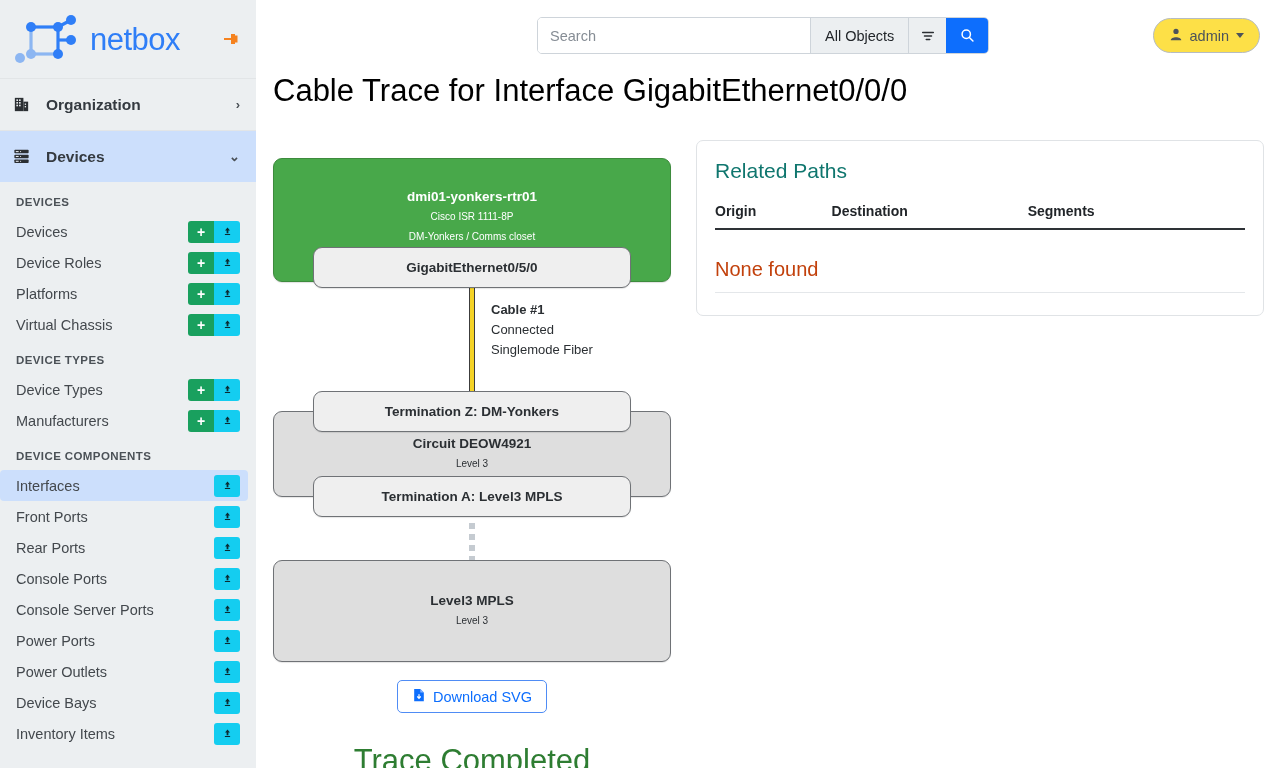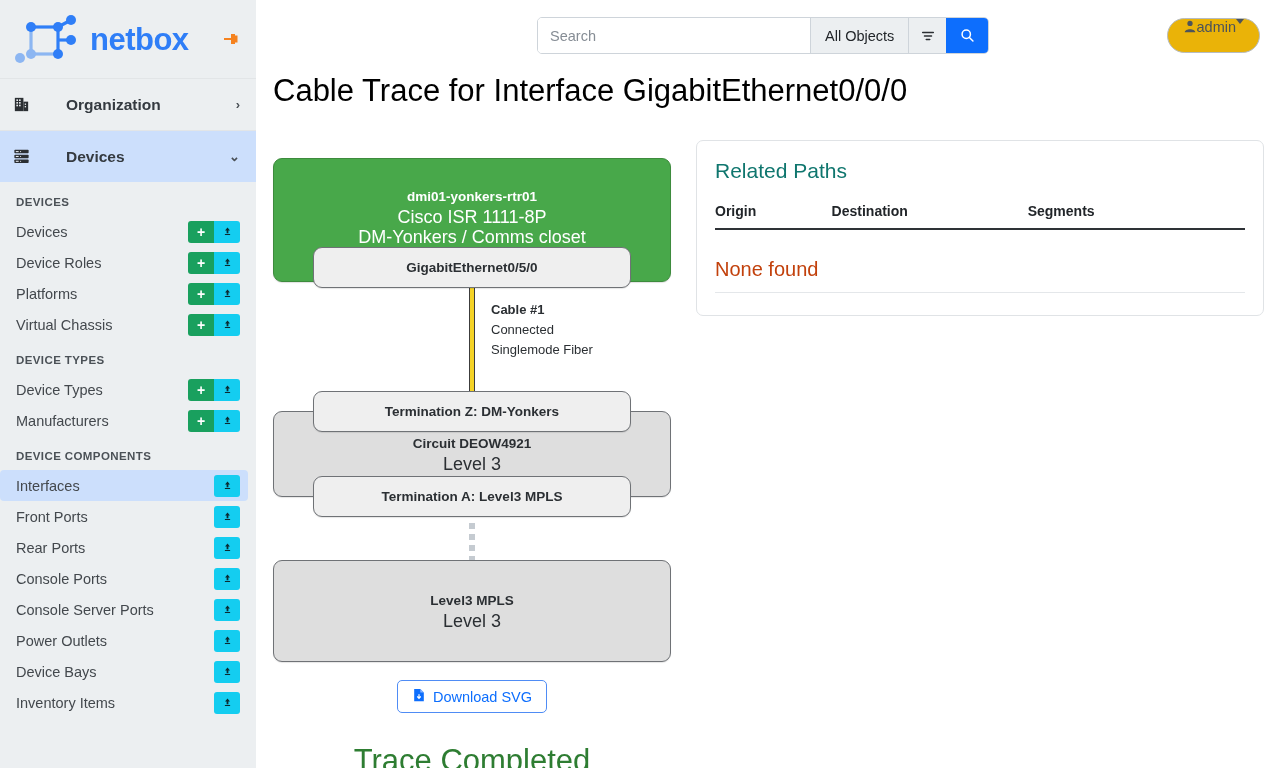--- a/index.html
+++ b/index.html
@@ -18,37 +18,37 @@
     background: #eceff1;
     overflow: hidden;
   }
   .brand {
     height: 78px;
     display: flex; align-items: center;
     padding: 0 14px 0 14px;
   }
   .brand-logo { width: 74px; height: 50px; flex: 0 0 auto; }
   .brand-word {
-    font-size: 31px; font-weight: 700; color: #2f7ef7;
+    font-size: 31px; font-weight: 400; color: #2f7ef7;
     letter-spacing: -0.5px; margin-left: 2px; line-height: 1;
   }
   .brand-spacer { flex: 1 1 auto; }
   .pin-icon { width: 20px; height: 20px; flex: 0 0 auto; }
 
   .navgroup {
     display: flex; align-items: center;
     height: 52px; padding: 0 16px 0 12px;
     cursor: pointer;
     border-top: 1px solid #e2e5e7;
   }
   .navgroup.active { background: #ccdffc; }
   .navgroup .gicon { width: 26px; flex: 0 0 auto; display:flex; align-items:center; }
   .navgroup .glabel {
     font-size: 15.5px; font-weight: 700; color: #343a40;
-    margin-left: 28px; flex: 1 1 auto;
+    margin-left: 8px; flex: 1 1 auto;
   }
   .chev { color: #4a5056; font-size: 13px; font-weight: 700; }
   .subhead {
     font-size: 11.5px; font-weight: 700; letter-spacing: 0.4px;
     color: #4b5157; padding: 14px 0 8px 16px; text-transform: uppercase;
   }
   .navitem {
     position: relative;
     display: flex; align-items: center;
     height: 31px; margin: 0 8px 0 0;
@@ -105,24 +105,24 @@
     display: flex; align-items: center; justify-content: center;
     width: 38px; background: #eceff1;
     border-left: 1px solid #ced4da; cursor: pointer;
   }
   .search-go {
     display: flex; align-items: center; justify-content: center;
     width: 42px; background: #0d6efd; cursor: pointer;
   }
   .user-btn {
     position: absolute; right: 20px; top: 18px;
-    display: flex; 
+    display: flex; align-items: center; gap: 7px;
     height: 35px; padding: 0 15px;
     border: 1px solid #b6bcc2; border-radius: 18px;
-    background: #eab308; color: #4c535a; font-size: 14.5px;
+    background: #fde047; color: #4c535a; font-size: 14.5px;
     cursor: pointer;
   }
   .caret-dn {
     width: 0; height: 0;
     border-left: 4.5px solid transparent;
     border-right: 4.5px solid transparent;
     border-top: 5px solid #4c535a;
   }
 
   
@@ -140,21 +140,21 @@
   
   #trace {
     position: absolute; left: 17px; top: 88px;
     width: 398px;
   }
   .node {
     border: 1px solid #555; border-radius: 9px;
     text-align: center; position: relative;
   }
   .node .t1 { font-size: 13.5px; font-weight: 700; }
-  .node .t2 { font-size: 18px; font-weight: 400; }
+  .node .t2 { font-size: 10px; font-weight: 400; }
   .dev-node {
     background: #4aa council; 
   }
   .dev-node {
     background: #48a84a;
     border-color: #3d8b3d;
     color: #ffffff;
     padding: 28px 10px 34px 10px;
     line-height: 20px;
     box-shadow: 0 1px 1px rgba(0,0,0,.12);
@@ -448,20 +448,31 @@
         <span class="btngrp">
           <span class="btn-imp">
             <svg viewBox="0 0 16 16">
               <path d="M8 2.2 L11.6 6.4 H9.3 V10.4 H6.7 V6.4 H4.4 Z" fill="#0b2b33"></path>
               <rect x="4.2" y="11.6" width="7.6" height="1.5" fill="#0b2b33"></rect>
             </svg>
           </span>
         </span>
       </div>
       <div class="navitem">
+        <span class="ntext">Power Ports</span>
+        <span class="btngrp">
+          <span class="btn-imp">
+            <svg viewBox="0 0 16 16">
+              <path d="M8 2.2 L11.6 6.4 H9.3 V10.4 H6.7 V6.4 H4.4 Z" fill="#0b2b33"></path>
+              <rect x="4.2" y="11.6" width="7.6" height="1.5" fill="#0b2b33"></rect>
+            </svg>
+          </span>
+        </span>
+      </div>
+      <div class="navitem">
         <span class="ntext">Power Outlets</span>
         <span class="btngrp">
           <span class="btn-imp">
             <svg viewBox="0 0 16 16">
               <path d="M8 2.2 L11.6 6.4 H9.3 V10.4 H6.7 V6.4 H4.4 Z" fill="#0b2b33"></path>
               <rect x="4.2" y="11.6" width="7.6" height="1.5" fill="#0b2b33"></rect>
             </svg>
           </span>
         </span>
       </div>

